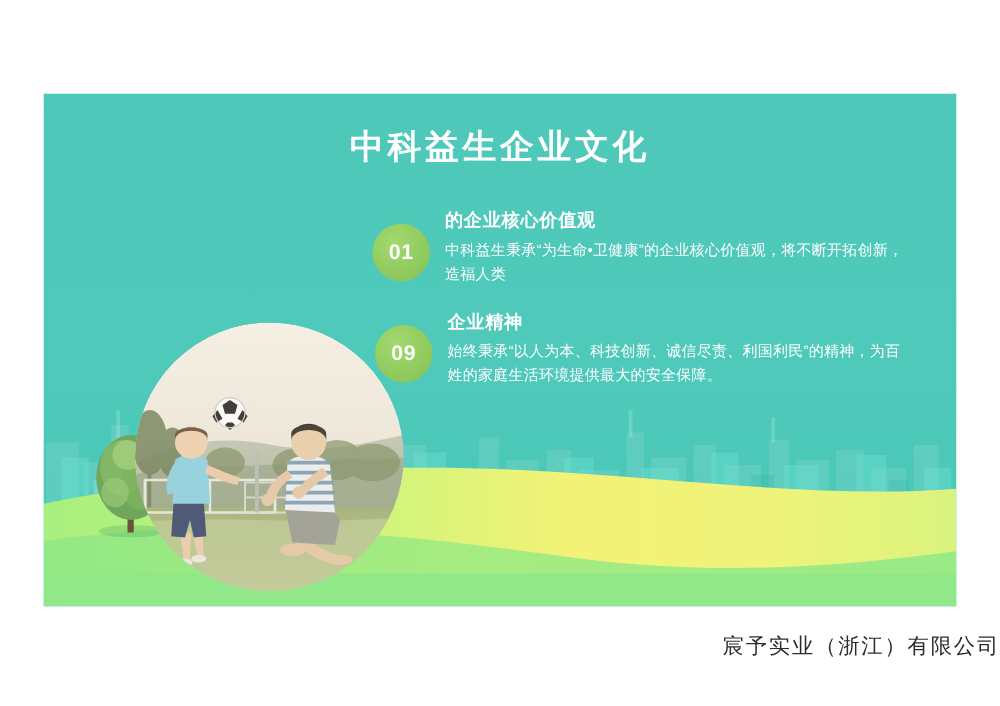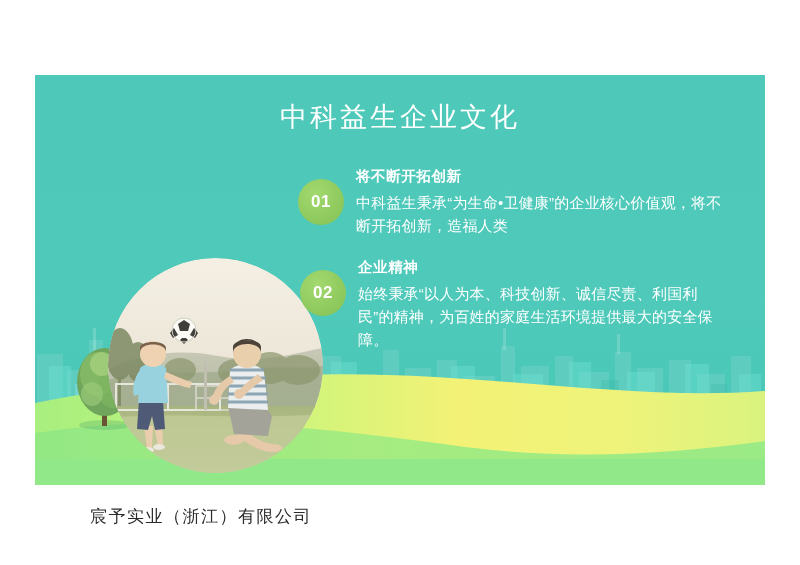--- a/index.html
+++ b/index.html
@@ -65,21 +65,21 @@
   
   .title {
     position: absolute;
     left: 0;
     right: 0;
     top: 26px;
     text-align: center;
     color: #ffffff;
     font-size: 27px;
     letter-spacing: 3px;
-    font-weight: 400;
+    font-weight: 700;
     line-height: 1.2;
   }
 
   
   .rows {
     position: absolute;
     left: 263px;
     top: 90px;
     width: 450px;
   }
@@ -111,38 +111,38 @@
   }
   .row-heading {
     color: #ffffff;
     font-size: 14.5px;
     font-weight: bold;
     letter-spacing: 0.6px;
     margin-bottom: 5px;
   }
   .row-text {
     color: #ffffff;
-    font-size: 15px;
+    font-size: 12px;
     line-height: 1.55;
     letter-spacing: 0.2px;
     max-width: 372px;
   }
 
   
   .row--two .row-body { margin-left: 60px; }
   .row--two .badge { left: 2px; }
   .row--three .badge { top: 8px; }
 
   
   .footer {
     position: absolute;
     left: 0;
     right: 0;
     top: 505px;
-    text-align: left;
+    text-align: right;
     color: #2b2b2b;
     font-size: 17px;
     letter-spacing: 1.5px;
   }
   .footer-inner {
     display: inline-block;
     padding-left: 90px;
   }
 </style>
 </head>
@@ -366,27 +366,27 @@
     </svg>
   </div>
 
   <div class="title">中科益生企业文化</div>
 
   <div class="rows">
 
     <div class="row row--one">
       <div class="badge">01</div>
       <div class="row-body">
-        <div class="row-heading">将不断开拓创新</div>
+        <div class="row-heading">的企业核心价值观</div>
         <div class="row-text">中科益生秉承“为生命•卫健康”的企业核心价值观，将不断开拓创新，造福人类</div>
       </div>
     </div>
 
     <div class="row row--two">
-      <div class="badge">02</div>
+      <div class="badge">09</div>
       <div class="row-body">
         <div class="row-heading">企业精神</div>
         <div class="row-text">始终秉承“以人为本、科技创新、诚信尽责、利国利民”的精神，为百姓的家庭生活环境提供最大的安全保障。</div>
       </div>
     </div>
 
     <div class="row row--three">
       <div class="row-body">
       </div>
     </div>

